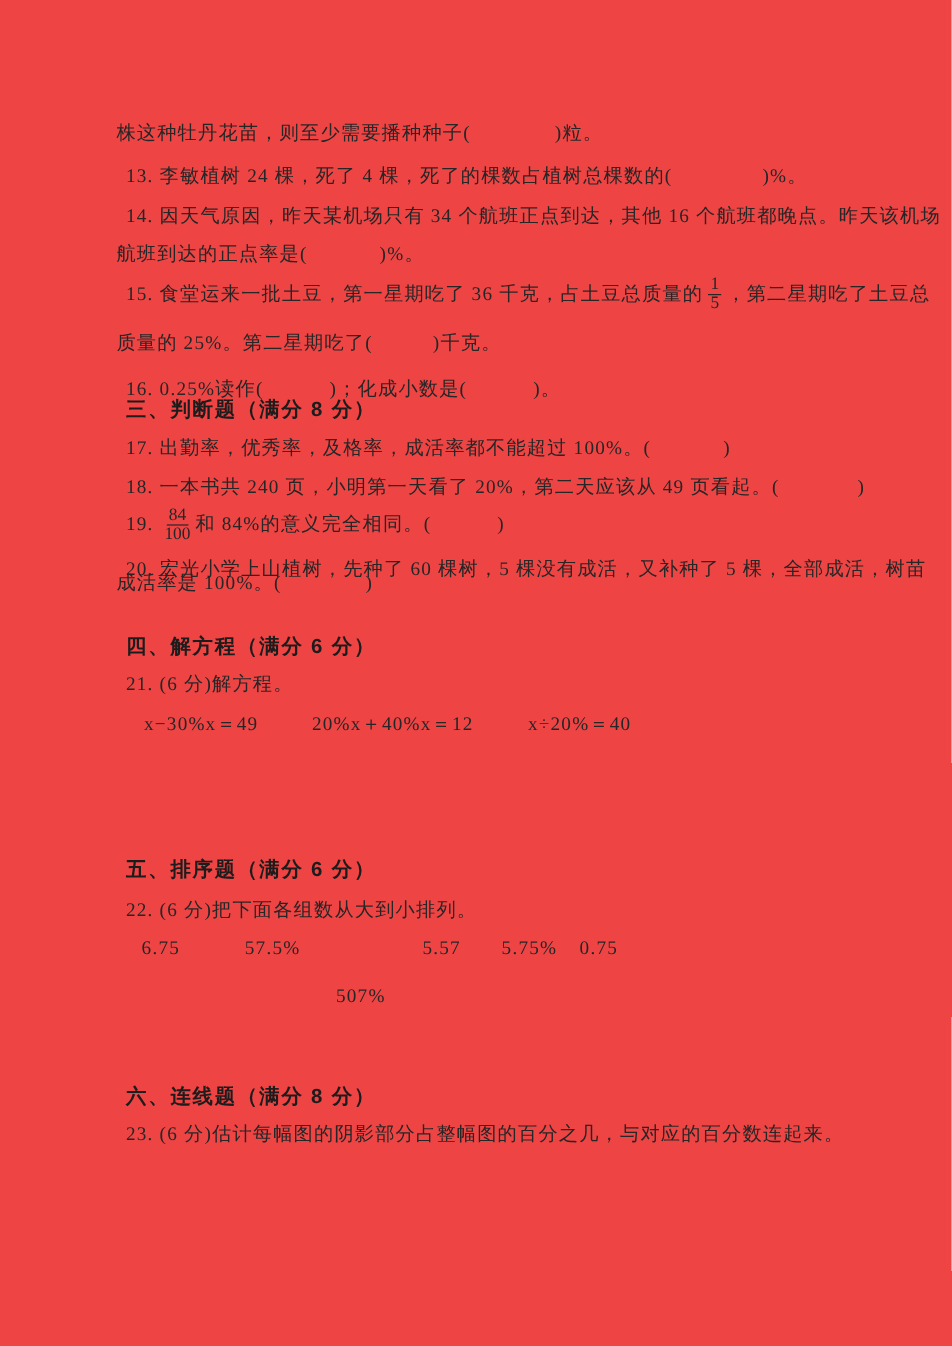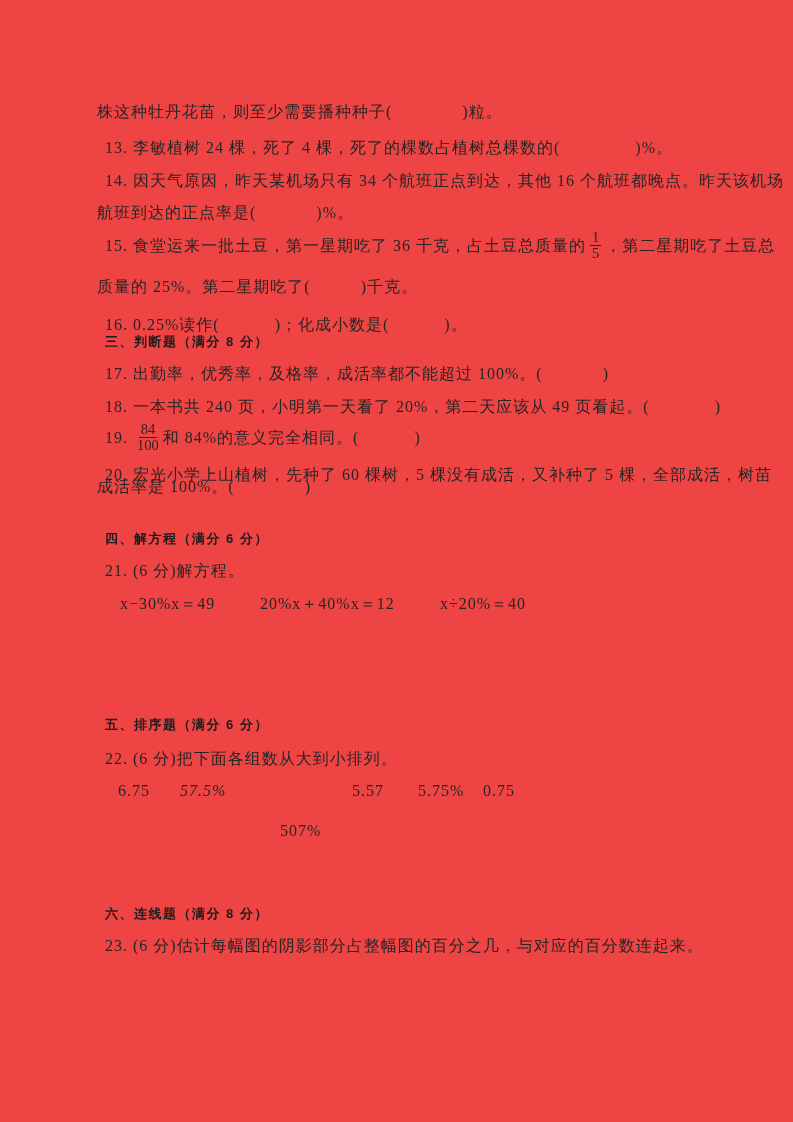--- a/index.html
+++ b/index.html
@@ -18,21 +18,21 @@
     font-size:16px;
     line-height:21px;
     letter-spacing:1px;
     white-space:pre-wrap;
   }
   .num-item{left:105px;}
   .hd{
     left:105px;
     font-family:"Liberation Sans","DejaVu Sans",sans-serif;
     font-weight:bold;
-    font-size:13px;
+    font-size:17px;
     letter-spacing:1.5px;
     color:#1c1c1c;
   }
   
   .t-cont  {top:101px;}
   .t-q13   {top:137px;}
   .t-q14a  {top:170px;}
   .t-q14b  {top:202px;}
   .t-q15a  {top:226px;height:38px;}
   .t-q15b  {top:276px;}
@@ -56,21 +56,21 @@
   .frac{
     display:inline-flex;flex-direction:column;align-items:center;
     font-size:14.5px;line-height:15px;letter-spacing:0;
     margin:0 4px;
   }
   .frac .fnum{display:block;border-bottom:1.3px solid #262626;padding:0 2px;}
   .frac .fden{display:block;}
 
   .t-eq span, .t-num span{position:absolute;top:0;white-space:pre;}
   .eq0{left:120px;} .eq1{left:260px;} .eq2{left:440px;}
-  .n0{left:118px;} .n1{left:180px;font-style:italic;} .n2{left:280px;margin-top:40px;}
+  .n0{left:118px;} .n1{left:204px;} .n2{left:280px;margin-top:40px;}
   .n3{left:352px;} .n4{left:418px;} .n5{left:483px;}
 </style>
 </head>
 <body>
 
 <div class="page">
 
   <div class="l t-cont">株这种牡丹花苗，则至少需要播种种子(              )粒。</div>
 
   <div class="l num-item t-q13">13. 李敏植树 24 棵，死了 4 棵，死了的棵数占植树总棵数的(               )%。</div>

